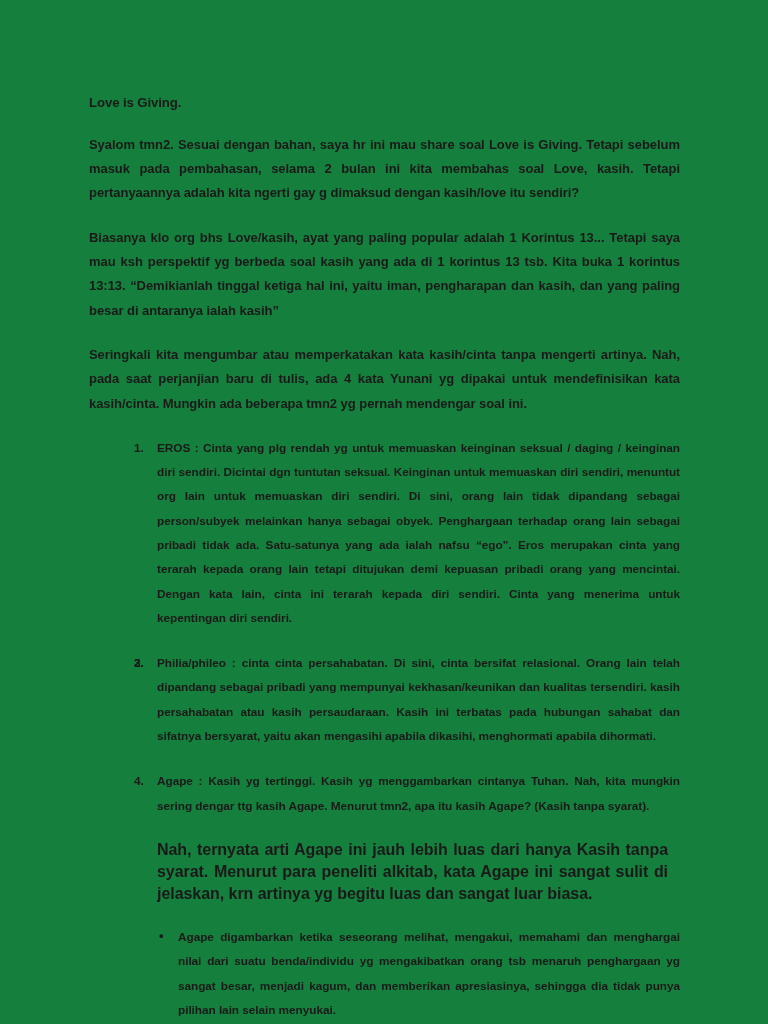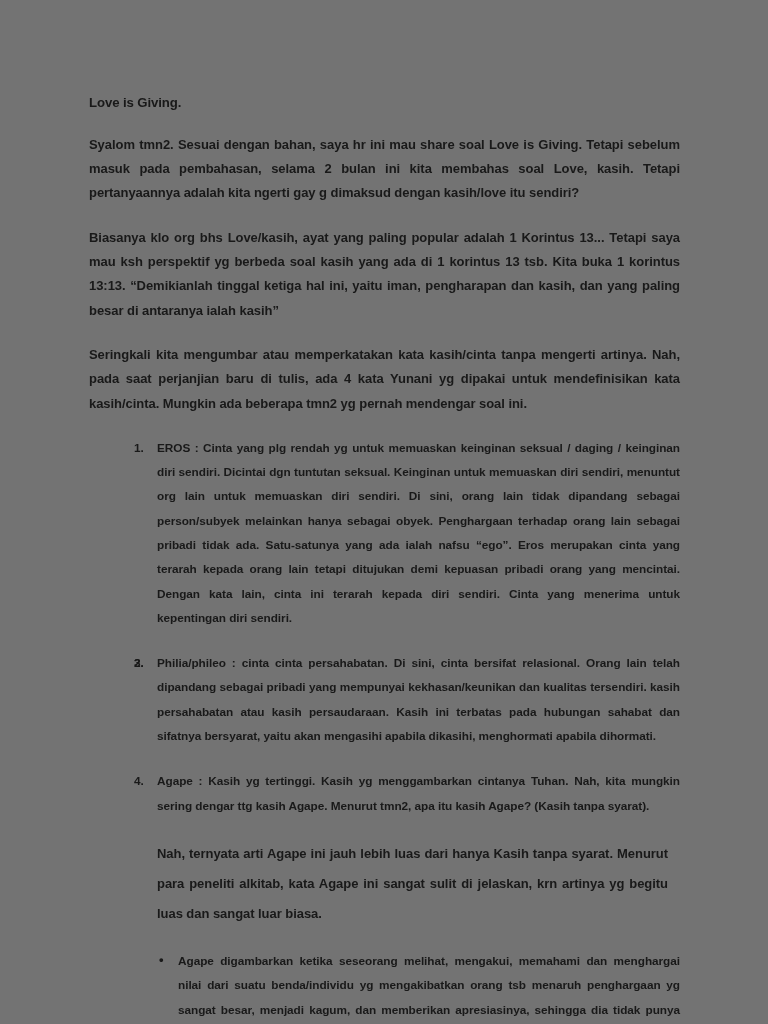--- a/index.html
+++ b/index.html
@@ -15,21 +15,21 @@
     font-family: "Liberation Sans", "DejaVu Sans", sans-serif;
     color: #191919;
     -webkit-font-smoothing: antialiased;
   }
 
   
   .page {
     position: relative;
     width: 768px;
     height: 1024px;
-    background: #737373;
+    background: #15803d;
     box-sizing: border-box;
     padding: 95px 88px 0 89px;
   }
 
   .doc-body {
     width: 591px;
   }
 
   
   .doc-title {
@@ -75,22 +75,22 @@
     top: 0;
     width: 22px;
     text-align: left;
     font-weight: 600;
   }
 
   
   p.indent-para {
     margin: 0 12px 20px 0;
     padding-left: 68px;
-    font-size: 13px;
-    line-height: 30px;
+    font-size: 16px;
+    line-height: 22px;
     text-align: justify;
     letter-spacing: -0.05px;
     font-weight: 600;
   }
 
   
   ul.bullet-list {
     list-style: none;
     margin: 0;
     padding: 0;

